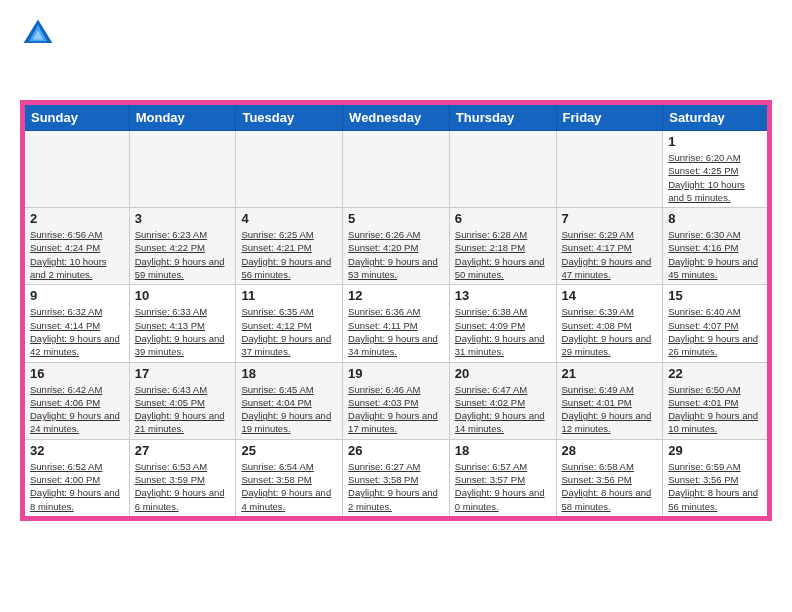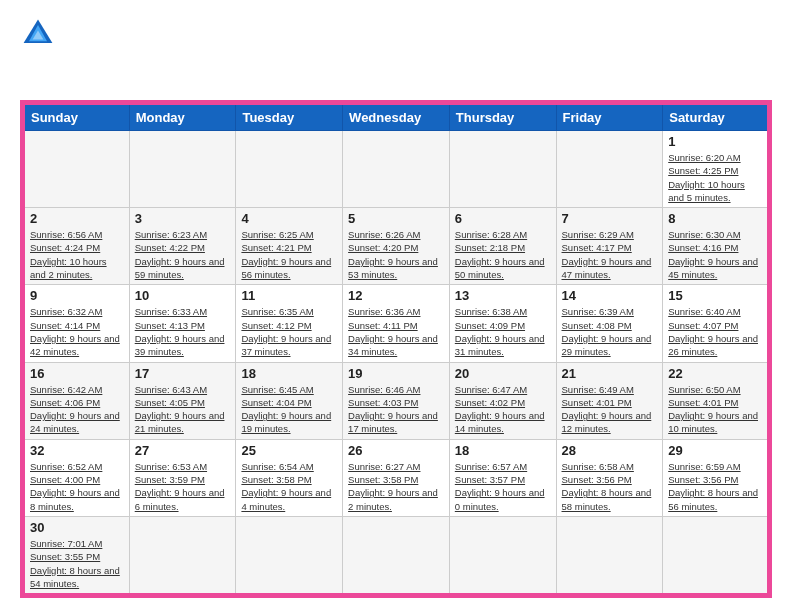--- a/index.html
+++ b/index.html
@@ -342,30 +342,15 @@
 and 58 minutes.</div>
           </td>
           <td>
             <span class="day-number">29</span>
             <div class="day-info">Sunrise: 6:59 AM
 Sunset: 3:56 PM
 Daylight: 8 hours
 and 56 minutes.</div>
           </td>
         </tr>
-        <tr>
-          <td>
-            <span class="day-number">30</span>
-            <div class="day-info">Sunrise: 7:01 AM
-Sunset: 3:55 PM
-Daylight: 8 hours
-and 54 minutes.</div>
-          </td>
-          <td class="empty"></td>
-          <td class="empty"></td>
-          <td class="empty"></td>
-          <td class="empty"></td>
-          <td class="empty"></td>
-          <td class="empty"></td>
-        </tr>
       </tbody>
   </table>
 </div>
 
 </body></html>

